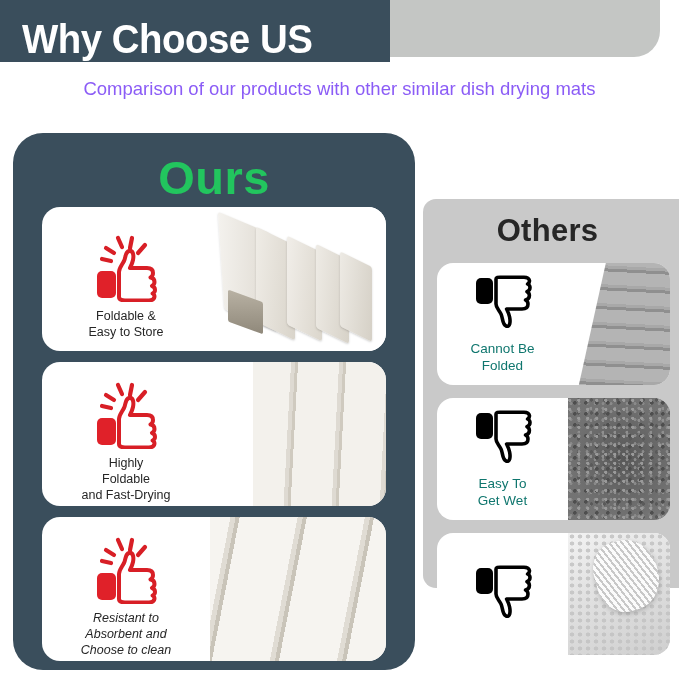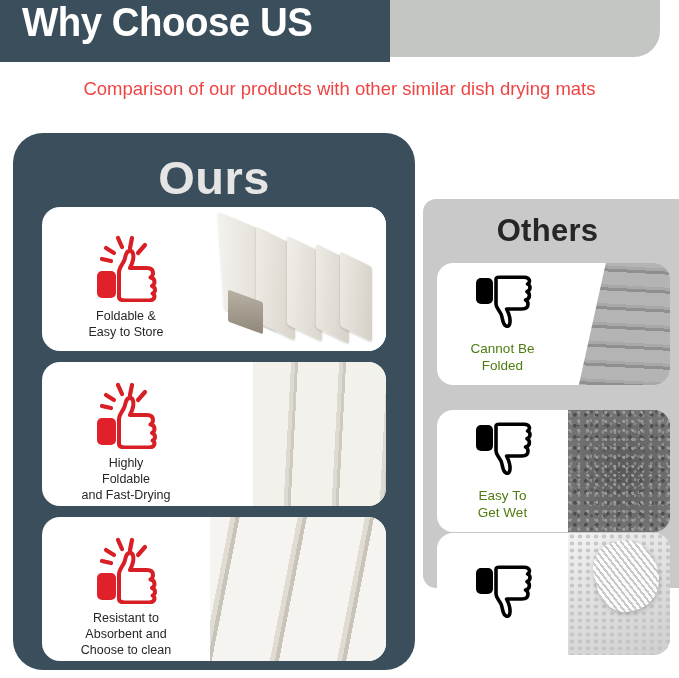--- a/index.html
+++ b/index.html
@@ -27,80 +27,80 @@
     border-bottom-right-radius: 26px;
   }
   #header-title-plate {
     position: absolute;
     left: 0;
     top: 0;
     width: 390px;
     height: 62px;
     background: #3a4e5c;
     display: flex;
-    align-items: flex-start;
+    align-items: flex-end;
   }
   #header-title {
     color: #ffffff;
     font-size: 40px;
     font-weight: bold;
     letter-spacing: -0.5px;
     margin-left: 22px;
     font-family: "Liberation Sans", sans-serif;
     transform: scaleX(0.96);
     transform-origin: left center;
     white-space: nowrap;
   }
   #subtitle {
     position: absolute;
     left: 0;
     top: 78px;
     width: 679px;
     text-align: center;
     font-size: 18.5px;
-    color: #ef4444;
+    color: #8b5cf6;
     font-family: "Liberation Sans", sans-serif;
     white-space: nowrap;
   }
 
   
   #ours-panel {
     position: absolute;
     left: 13px;
     top: 133px;
     width: 402px;
     height: 537px;
     background: #3a4e5c;
     border-radius: 30px;
   }
   #ours-title {
     position: absolute;
     left: 0;
     top: 17px;
     width: 402px;
     text-align: center;
-    color: #e5e5e5;
+    color: #22c55e;
     font-size: 47px;
     font-weight: bold;
     letter-spacing: 0.5px;
     font-family: "Liberation Sans", sans-serif;
   }
   .ours-card {
     position: absolute;
     left: 29px;
     width: 344px;
     height: 144px;
     background: #ffffff;
     border-radius: 18px;
     overflow: hidden;
     display: flex;
   }
   #ours-card-0 { top: 74px; }
   #ours-card-1 { top: 229px; gap: 43px; }
-  #ours-card-2 { top: 384px; }
+  #ours-card-2 { top: 384px; font-style: italic; }
 
   .card-left {
     width: 168px;
     flex: none;
     display: flex;
     flex-direction: column;
     align-items: center;
     justify-content: center;
     padding-top: 15px;
     box-sizing: border-box;
@@ -146,38 +146,38 @@
     position: absolute;
     left: 14px;
     width: 233px;
     height: 122px;
     background: #ffffff;
     border-radius: 16px;
     overflow: hidden;
     display: flex;
   }
   #others-card-0 { top: 64px; }
-  #others-card-1 { top: 199px; margin-top: 12px; }
+  #others-card-1 { top: 199px; }
   #others-card-2 { top: 334px; }
 
   .others-left {
     width: 131px;
     flex: none;
     display: flex;
     flex-direction: column;
     align-items: center;
     justify-content: center;
     box-sizing: border-box;
   }
   .others-label {
     margin-top: 7px;
     text-align: center;
     font-size: 13.5px;
     line-height: 1.24;
-    color: #4d7c0f;
+    color: #0f766e;
     font-family: "Liberation Sans", sans-serif;
   }
 
   .thumb-svg { display: block; }
 
   
   .photo-fold {
     position: absolute; inset: 0;
     background: #ffffff;
   }

